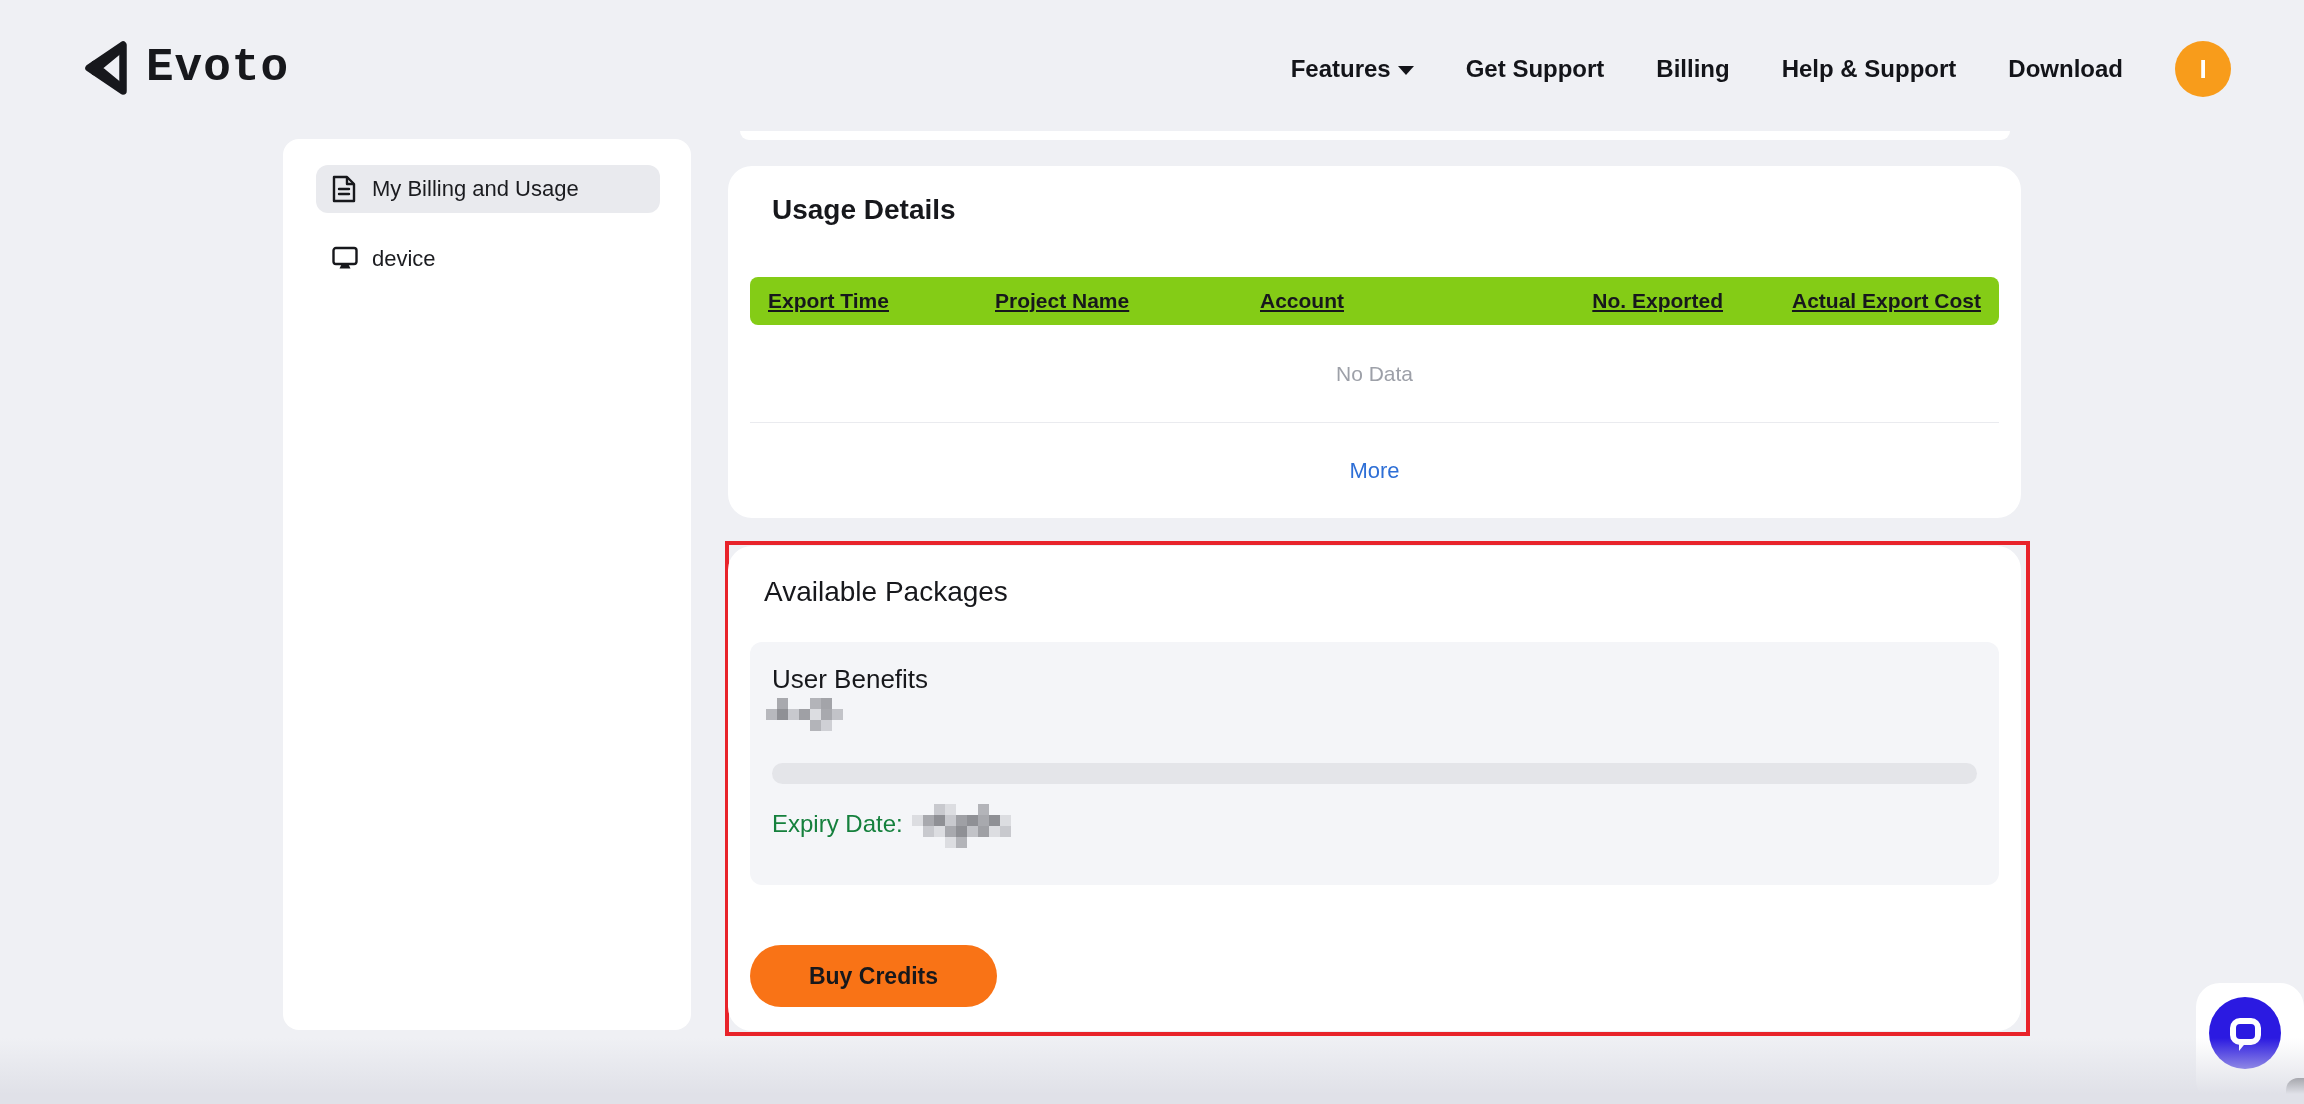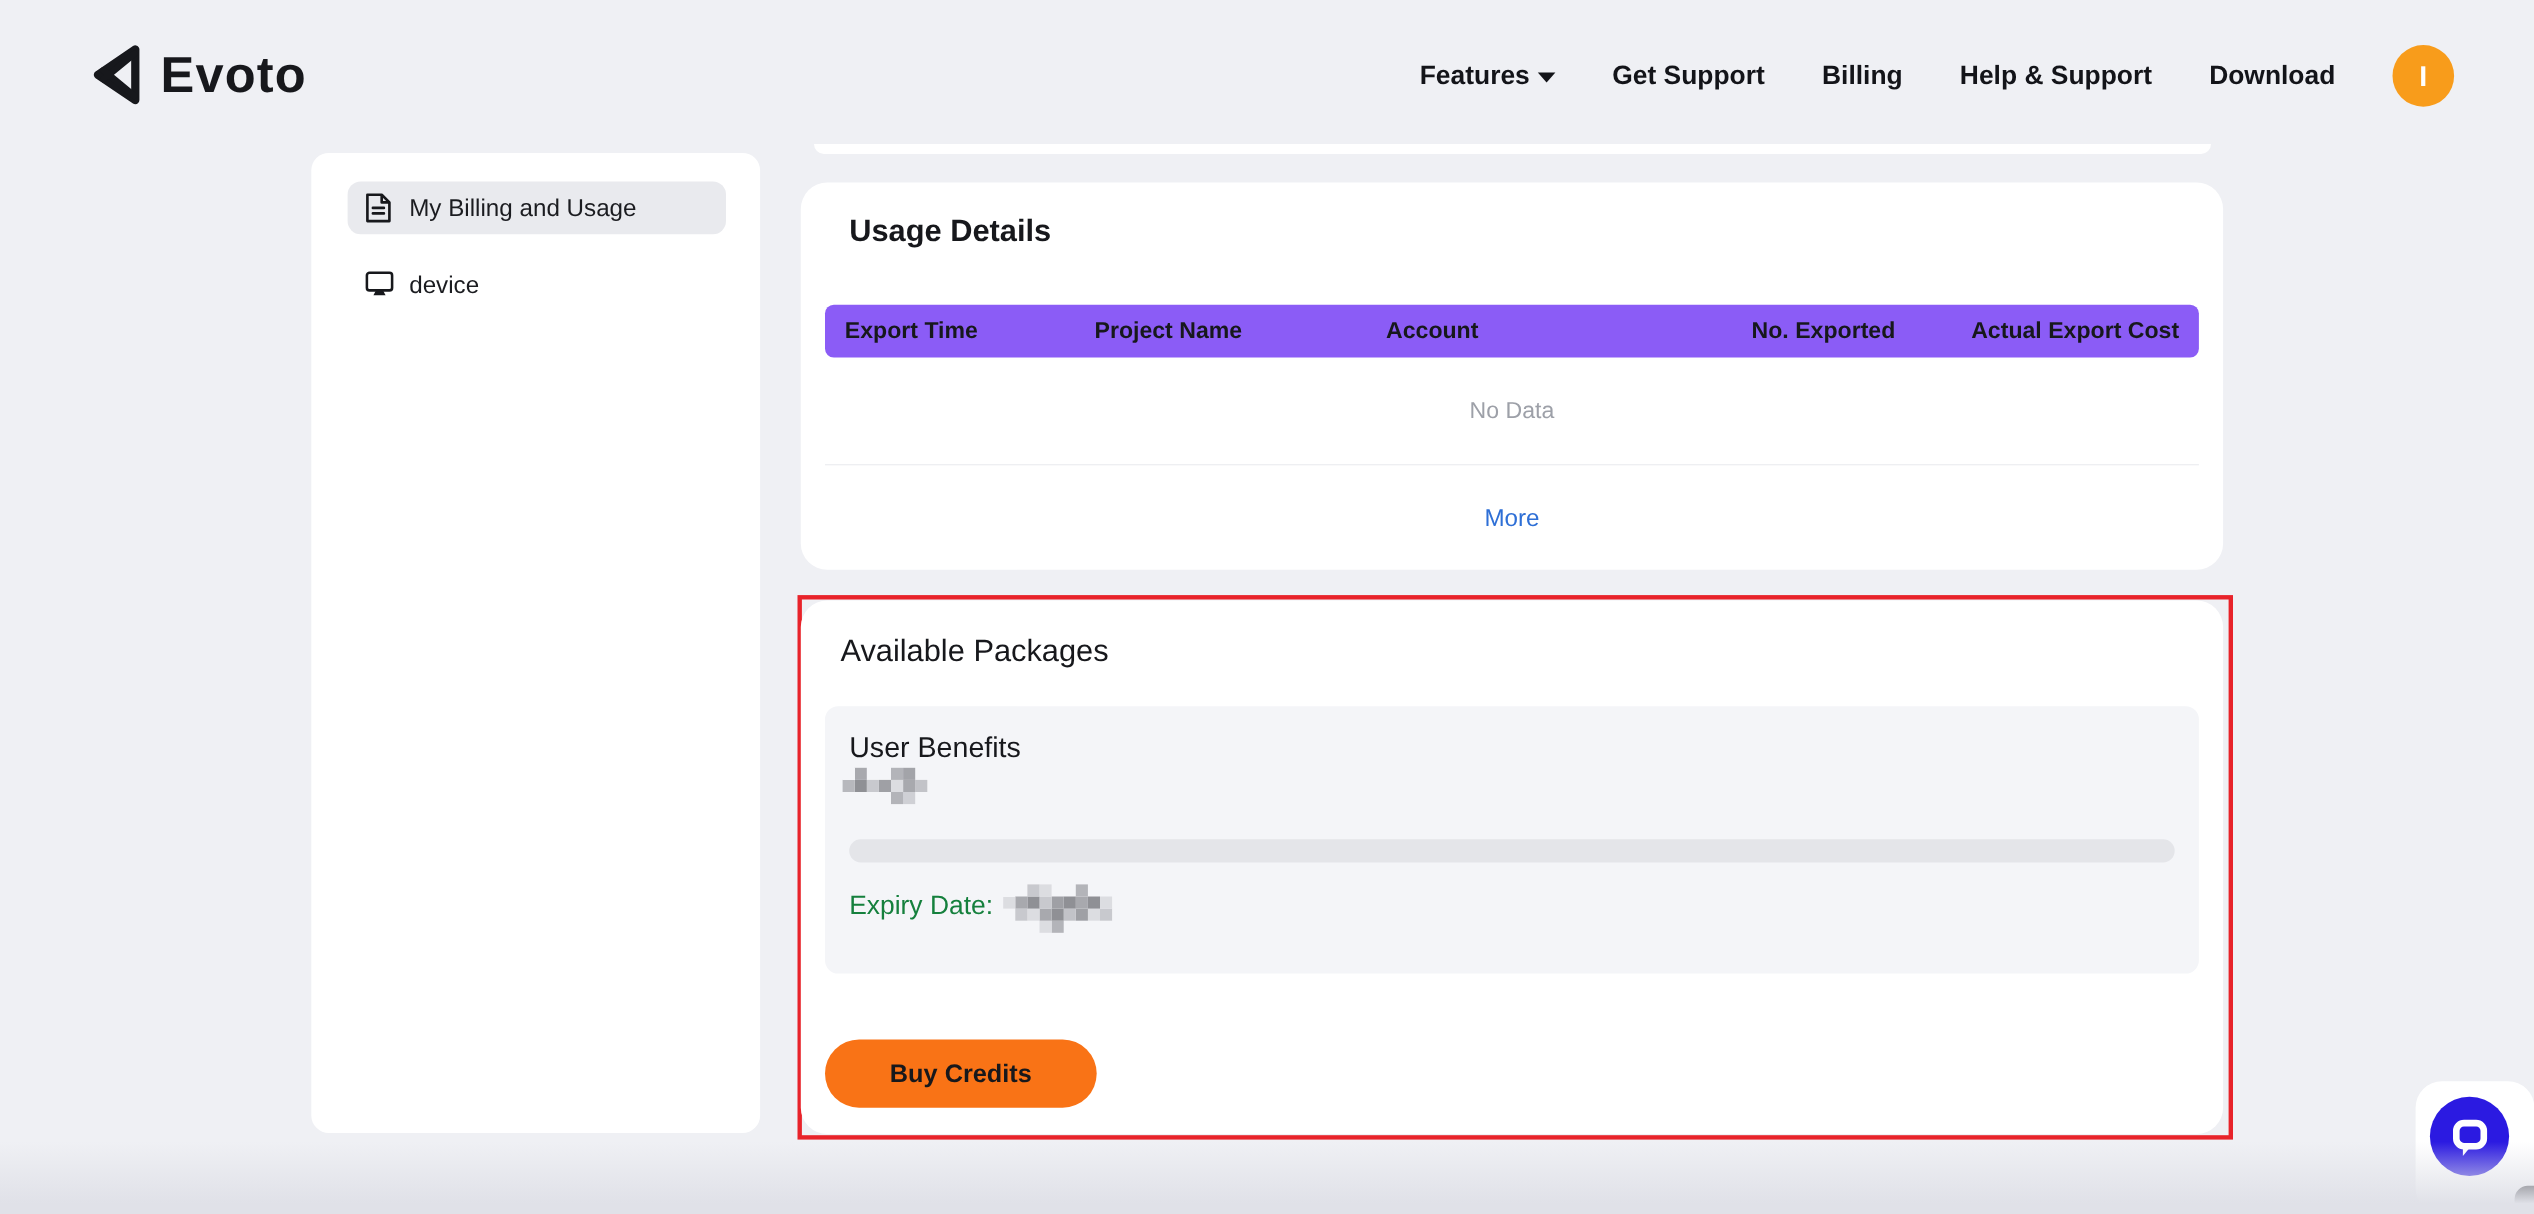--- a/index.html
+++ b/index.html
@@ -3,42 +3,42 @@
 <meta charset="utf-8">
 <style>
   * { margin:0; padding:0; box-sizing:border-box; }
   html,body { width:2304px; height:1104px; }
   body { font-family:"Liberation Sans", sans-serif; color:#17181c; }
   .page { position:relative; width:2304px; height:1104px; background:#eff0f4; overflow:hidden; }
 
   
   .logo { position:absolute; left:82px; top:38px; display:flex; align-items:center; gap:16px; }
   .logo-mark { width:48px; height:60px; }
-  .logo-text { font-size:46px; font-weight:800; letter-spacing:1px; color:#17181c; }
+  .logo-text { font-size:46px; font-weight:800; letter-spacing:1px; color:#17181c;font-family:Liberation Mono, monospace; }
   .nav { position:absolute; right:73px; top:41px; display:flex; align-items:center; gap:52px; }
   .nav-item { font-size:24px; font-weight:600; color:#131419; cursor:pointer; display:flex; align-items:center; gap:7px; white-space:nowrap; }
   .caret { width:0; height:0; border-left:8px solid transparent; border-right:8px solid transparent; border-top:9px solid #131419; margin-top:3px; }
   .avatar { width:56px; height:56px; border-radius:50%; background:#f89c1b; color:#fff;
             display:flex; align-items:center; justify-content:center; font-size:26px; font-weight:600; cursor:pointer; }
 
   
   .sidebar { position:absolute; left:283px; top:139px; width:408px; height:891px; background:#fff; border-radius:16px; }
   .side-item { position:absolute; left:33px; width:344px; height:48px; border-radius:10px;
                display:flex; align-items:center; gap:14px; padding-left:16px; cursor:pointer; }
   .side-item.selected { background:#e9eaee;border-radius:12px; }
   .side-item .ic { width:26px; height:30px; flex:0 0 auto; display:flex; align-items:center; }
   .side-label { font-size:22px; font-weight:500; color:#1b1c20; }
 
   
   .sliver { position:absolute; left:740px; top:131px; width:1270px; height:9px; background:#fff; border-radius:0 0 10px 10px; }
 
   .usage-card { position:absolute; left:728px; top:166px; width:1293px; height:352px; background:#fff; border-radius:24px; }
   .usage-title { position:absolute; left:44px; top:28px; font-size:28px; font-weight:600; }
-  .thead { position:absolute; left:22px; top:111px; width:1249px; height:48px; background:#8b5cf6; border-radius:8px;
-           display:grid; grid-template-columns:227px 265px 300px 163px 1fr; align-items:center; padding:0 18px; }
+  .thead { position:absolute; left:22px; top:111px; width:1249px; height:48px; background:#84cc16; border-radius:8px;
+           display:grid; grid-template-columns:227px 265px 300px 163px 1fr; align-items:center; padding:0 18px;text-decoration:underline; }
   .th { font-size:21px; font-weight:600; color:#17181c; white-space:nowrap; }
   .th.right { text-align:right; }
   .no-data { position:absolute; left:22px; top:196px; width:1249px; text-align:center; font-size:21px; color:#9da0a8; }
   .tdivider { position:absolute; left:22px; top:256px; width:1249px; height:1px; background:#eaebef; }
   .more-link { position:absolute; left:0; top:292px; width:100%; text-align:center; font-size:22px; font-weight:500; color:#2e6fd6; cursor:pointer; }
 
   
   .annotation-box { position:absolute; left:725px; top:541px; width:1305px; height:495px; border:4px solid #e8232a; }
   .pkg-card { position:absolute; left:728px; top:546px; width:1293px; height:485px; background:#fff; border-radius:24px; }
   .pkg-title { position:absolute; left:36px; top:30px; font-size:28px; font-weight:500; }

